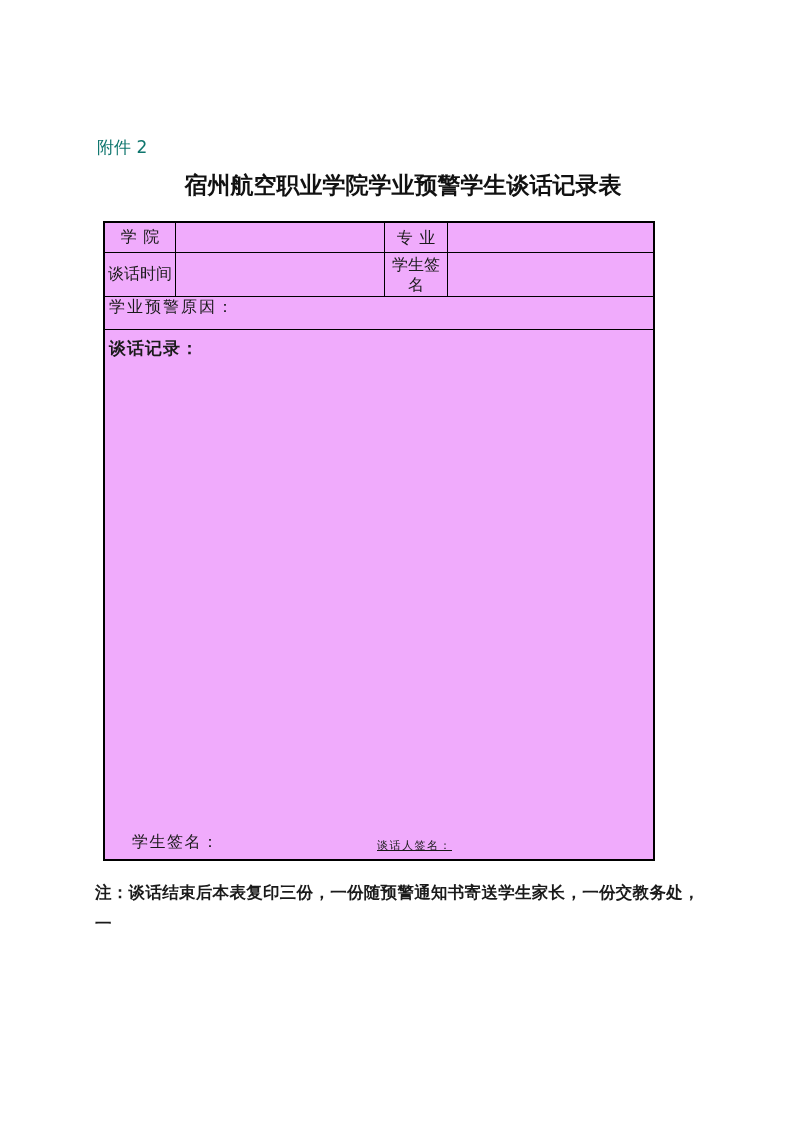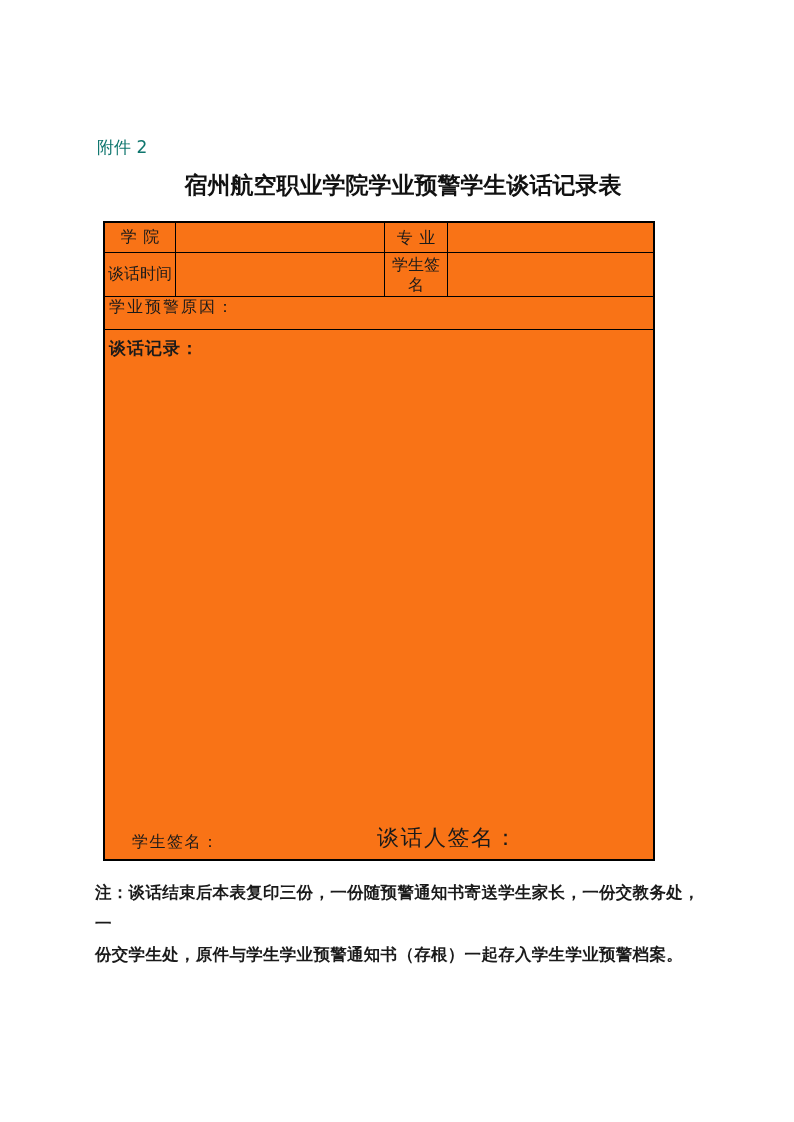--- a/index.html
+++ b/index.html
@@ -25,21 +25,21 @@
     font-size: 23px; font-weight: bold;
     font-family: "Liberation Serif", serif;
     color: #111111;
   }
 
   .form-table {
     position: absolute; left: 103px; top: 221px;
     width: 552px; height: 640px;
     border: 2px solid #000;
     display: flex; flex-direction: column;
-    background: #f97316;
+    background: #f0abfc;
   }
 
   .frow { display: flex; border-bottom: 1px solid #000; }
   .frow-1 { height: 30px; }
   .frow-2 { height: 29px; }
   .frow-3 { height: 44px; }
   .frow-4 { height: 33px; }
   .frow-5 { flex: 1; border-bottom: none; position: relative; }
 
   .fcell {
@@ -66,21 +66,21 @@
   .record-label {
     position: absolute; left: 4px; top: 7px;
     font-size: 17px; font-weight: bold; letter-spacing: 1px; text-align: right;
   }
   .sig-student {
     position: absolute; left: 27px; bottom: 6px;
     font-size: 16px; letter-spacing: 1.5px; text-align: right;
   }
   .sig-interviewer {
     position: absolute; left: 272px; bottom: 6px;
-    font-size: 22px; letter-spacing: 1.5px;
+    font-size: 11px; letter-spacing: 1.5px; text-decoration: underline;
   }
 
   .note {
     position: absolute; left: 95px; top: 877px; width: 620px;
     font-size: 16.5px; line-height: 31px;
     font-weight: bold; letter-spacing: 0.3px;
     color: #1a1a1a;
   }
 </style>
 </head>
@@ -126,14 +126,13 @@
     <div class="record-label">谈话记录：</div>
     <div></div>
     <div class="sig-student">学生签名：</div>
     <div class="sig-interviewer">谈话人签名：</div>
   </div>
 
 </div>
 
 <div class="note">
   <div>注：谈话结束后本表复印三份，一份随预警通知书寄送学生家长，一份交教务处，一</div>
-  <div>份交学生处，原件与学生学业预警通知书（存根）一起存入学生学业预警档案。</div>
 </div>
 
 </body></html>

